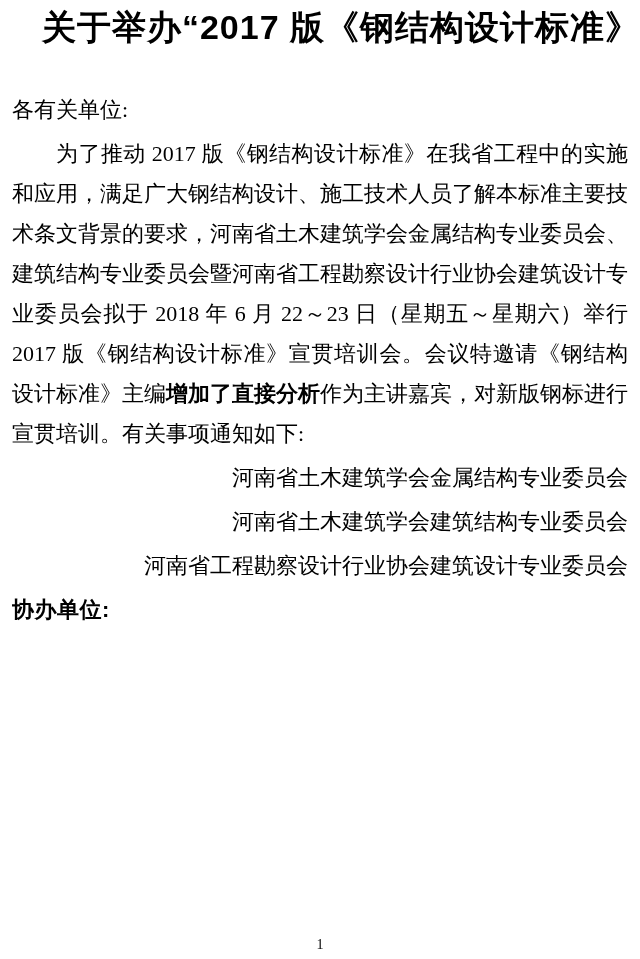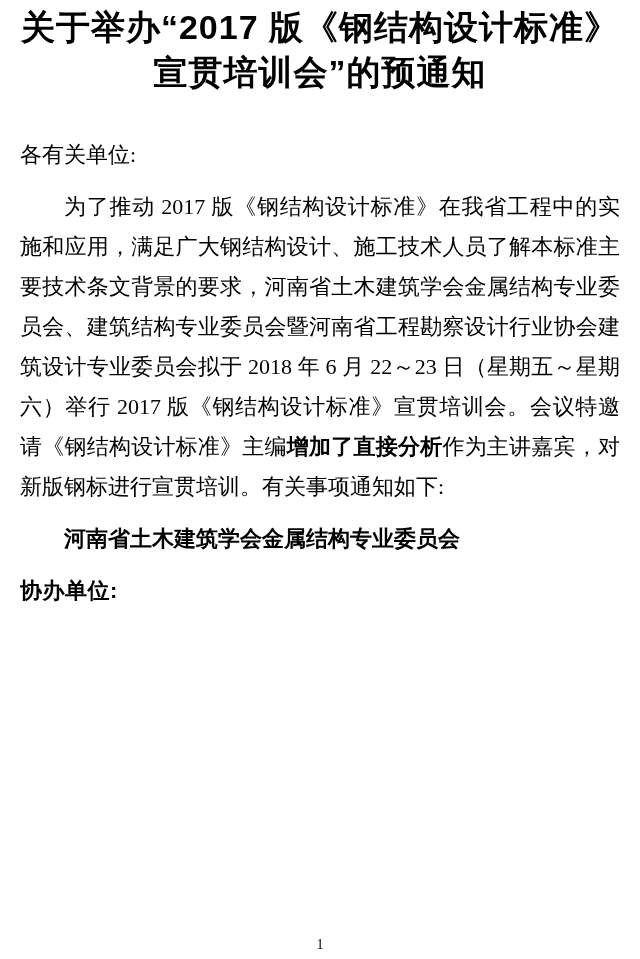--- a/index.html
+++ b/index.html
@@ -7,77 +7,78 @@
     position: relative;
     width: 640px;
     height: 959px;
     background: #ffffff;
     color: #000000;
     overflow: hidden;
     font-family: "Liberation Serif", serif;
   }
   .doc-title {
     margin: 5px 0 0 0;
-    text-align: center;
+    text-align: right;
     font-family: "Liberation Sans", sans-serif;
     font-weight: 700;
     font-size: 34px;
     line-height: 45px;
     letter-spacing: 1px;
   }
   .title-line { display: block; }
   .doc-body {
     margin: 40px 8px 0 8px;
     font-size: 22px;
     line-height: 40px;
     text-align: justify;
     text-justify: inter-character;
   }
-  .doc-body p { margin: 12px; }
+  .doc-body p { margin: 4px; }
   .indent { text-indent: 2em; }
   .section-heading {
     font-weight: 700;
     font-family: "Liberation Sans", sans-serif;
     letter-spacing: 0.5px;
   }
   .inline-bold {
     font-weight: 700;
     font-family: "Liberation Sans", sans-serif;
   }
-  .org-line { text-indent: 2em; text-align: left; font-weight: bold; }
+  .org-line { text-indent: 2em; text-align: right; }
   .page-number {
     position: absolute;
     bottom: 7px;
     left: 0;
     right: 0;
     text-align: center;
     font-size: 14px;
     line-height: 1;
     font-family: "Liberation Serif", serif;
   }
 </style>
 </head>
 <body>
 
 <div class="page">
 
   <h1 class="doc-title">
     <span class="title-line">关于举办“2017 版《钢结构设计标准》</span>
-    <span class="title-line">宣贯培训会”的预通知</span>
   </h1>
 
   <div class="doc-body">
 
     <p class="salutation">各有关单位:</p>
 
 
     <p class="indent"><span>为了推动 2017 版《钢结构设计标准》在我省工程中的实施和应用，满足广大钢结构设计、施工技术人员了解本标准主要技术条文背景的要求，河南省土木建筑学会金属结构专业委员会、建筑结构专业委员会暨河南省工程勘察设计行业协会建筑设计专业委员会拟于 2018 年 6 月 22～23 日（星期五～星期六）举行 2017 版《钢结构设计标准》宣贯培训会。会议特邀请《钢结构设计标准》主编</span><span class="inline-bold">增加了直接分析</span><span>作为主讲嘉宾，对新版钢标进行宣贯培训。有关事项通知如下:</span></p>
 
 
     <p class="org-line">河南省土木建筑学会金属结构专业委员会</p>
+    <p class="org-line">河南省土木建筑学会建筑结构专业委员会</p>
+    <p class="org-line">河南省工程勘察设计行业协会建筑设计专业委员会</p>
 
     <p class="section-heading">协办单位:</p>
 
   </div>
 
   <div class="page-number">1</div>
 
 </div>
 
 </body></html>

